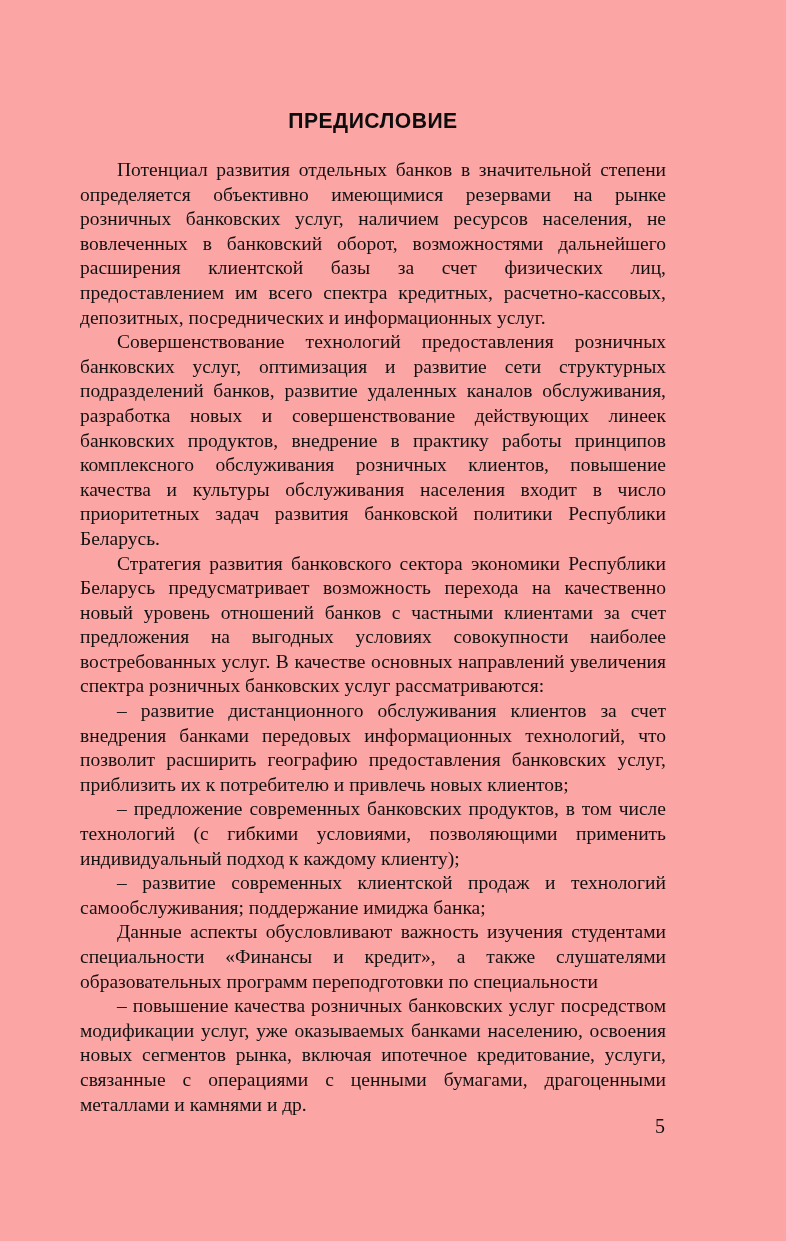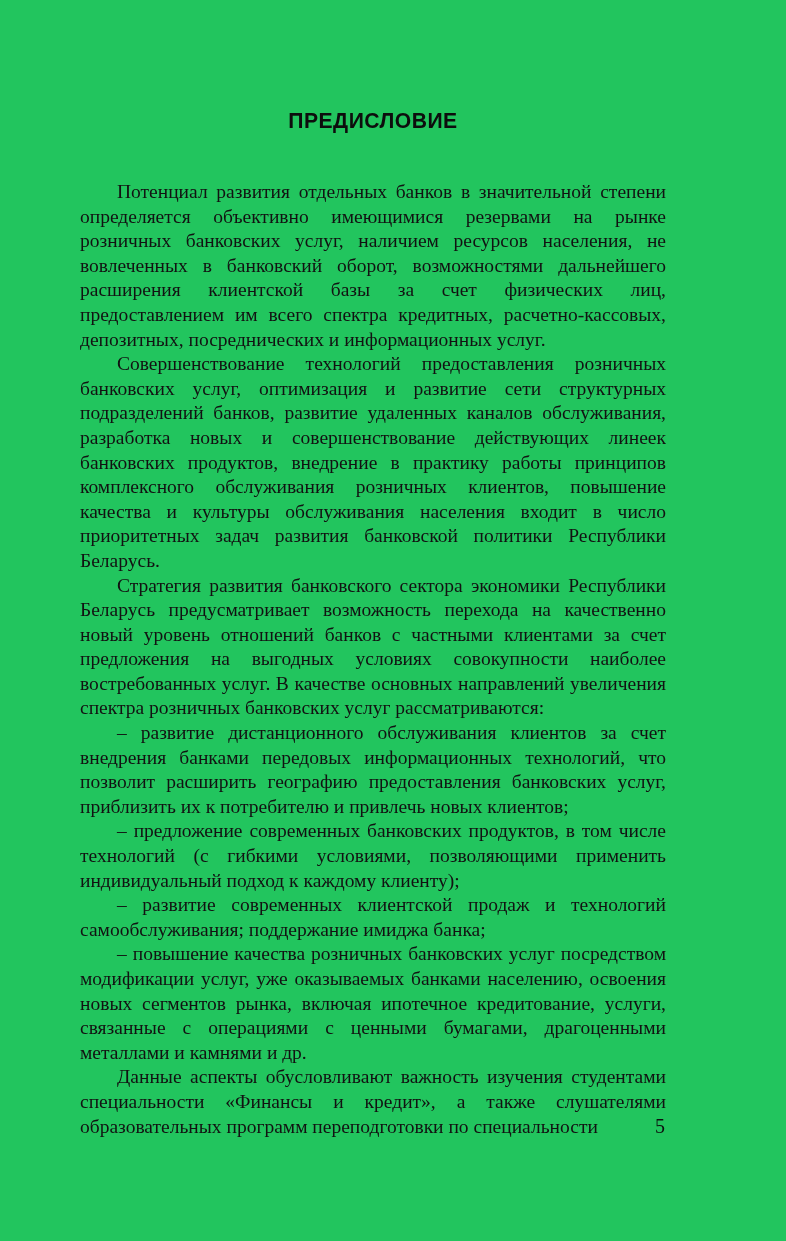--- a/index.html
+++ b/index.html
@@ -11,40 +11,40 @@
     width: 786px;
     height: 1241px;
     font-family: "Liberation Serif", serif;
     color: #121212;
     position: relative;
     overflow: hidden;
   }
   .book-page {
     position: absolute;
     inset: 0;
-    background: #22c55e;
+    background: #fca5a5;
   }
   .content-block {
     position: absolute;
     left: 80px;
     top: 0;
     width: 586px;
   }
   .page-title {
     margin-top: 108px;
     text-align: center;
     font-family: "Liberation Sans", sans-serif;
     font-weight: 700;
     font-size: 22px;
     letter-spacing: 0.5px;
     color: #0d0d0d;
     transform: scaleX(0.96);
   }
   .body-text {
-    margin-top: 46px;
+    margin-top: 24px;
     font-size: 19.5px;
     line-height: 24.6px;
     text-align: justify;
     text-justify: inter-word;
   }
   .body-text p {
     margin: 0;
     padding: 0;
     text-indent: 37px;
   }
@@ -62,18 +62,18 @@
 <div class="book-page">
   <div class="content-block">
     <h1 class="page-title">ПРЕДИСЛОВИЕ</h1>
     <div class="body-text">
       <p>Потенциал развития отдельных банков в значительной степени определяется объективно имеющимися резервами на рынке розничных банковских услуг, наличием ресурсов населения, не вовлеченных в банковский оборот, возможностями дальнейшего расширения клиентской базы за счет физических лиц, предоставлением им всего спектра кредитных, расчетно-кассовых, депозитных, посреднических и информационных услуг.</p>
       <p>Совершенствование технологий предоставления розничных банковских услуг, оптимизация и развитие сети структурных подразделений банков, развитие удаленных каналов обслуживания, разработка новых и совершенствование действующих линеек банковских продуктов, внедрение в практику работы принципов комплексного обслуживания розничных клиентов, повышение качества и культуры обслуживания населения входит в число приоритетных задач развития банковской политики Республики Беларусь.</p>
       <p>Стратегия развития банковского сектора экономики Республики Беларусь предусматривает возможность перехода на качественно новый уровень отношений банков с частными клиентами за счет предложения на выгодных условиях совокупности наиболее востребованных услуг. В качестве основных направлений увеличения спектра розничных банковских услуг рассматриваются:</p>
       <p>– развитие дистанционного обслуживания клиентов за счет внедрения банками передовых информационных технологий, что позволит расширить географию предоставления банковских услуг, приблизить их к потребителю и привлечь новых клиентов;</p>
       <p>– предложение современных банковских продуктов, в том числе технологий (с гибкими условиями, позволяющими применить индивидуальный подход к каждому клиенту);</p>
       <p>– развитие современных клиентской продаж и технологий самообслуживания; поддержание имиджа банка;</p>
+      <p>Данные аспекты обусловливают важность изучения студентами специальности «Финансы и кредит», а также слушателями образовательных программ переподготовки по специальности</p>
       <p>– повышение качества розничных банковских услуг посредством модификации услуг, уже оказываемых банками населению, освоения новых сегментов рынка, включая ипотечное кредитование, услуги, связанные с операциями с ценными бумагами, драгоценными металлами и камнями и др.</p>
-      <p>Данные аспекты обусловливают важность изучения студентами специальности «Финансы и кредит», а также слушателями образовательных программ переподготовки по специальности</p>
     </div>
   </div>
   <div class="page-number">5</div>
 </div>
 
 </body></html>

